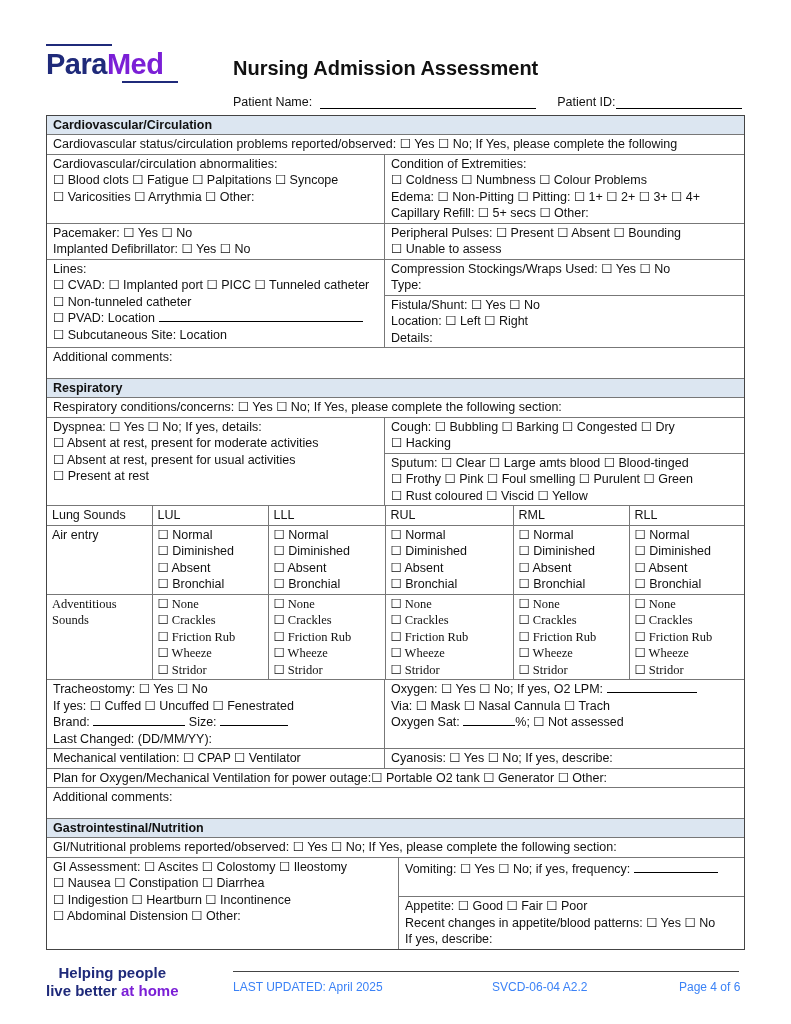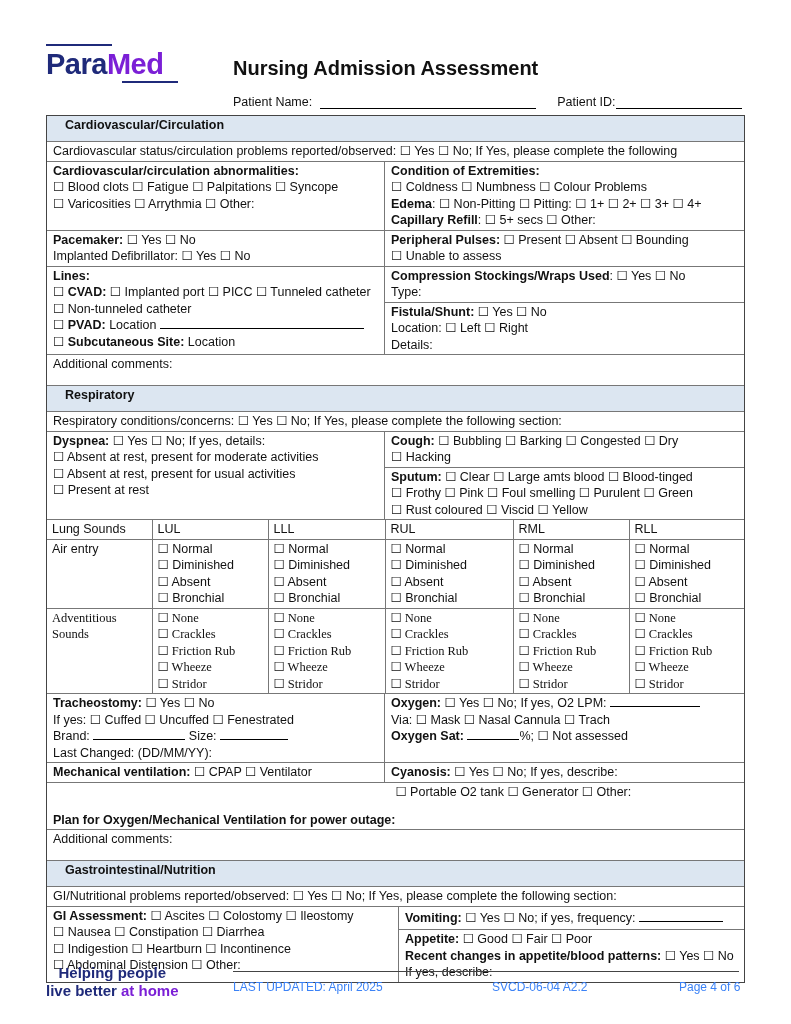--- a/index.html
+++ b/index.html
@@ -9,26 +9,26 @@
   .logo .bar-bot { position: absolute; left: 76px; top: 37px; width: 56px; height: 2px; background: #1f2a7a; }
   .logo .txt { position: absolute; left: 0; top: 4px; font-size: 29px; font-weight: bold; letter-spacing: -0.5px; }
   .logo .para { color: #1f2a7a; }
   .logo .med { color: #7b1fd6; }
   .doc-title { position: absolute; left: 233px; top: 57px; font-size: 20px; font-weight: bold; }
   .patient-row { position: absolute; left: 233px; top: 95px; font-size: 12.5px; }
   .patient-row .line { display: inline-block; border-bottom: 1px solid #000; vertical-align: bottom; height: 13px; }
   .form { position: absolute; left: 46px; top: 115px; width: 699px; font-size: 12.5px; border: 1px solid #444; }
   .row { border-bottom: 1px solid #777; display: flex; }
   .row:last-child { border-bottom: none; }
-  .sec-head { background: #dce6f1; font-weight: bold; padding: 1px 18px; height: 26px; line-height: 17px; }
+  .sec-head { background: #dce6f1; font-weight: bold; padding: 1px 6px; height: 19px; line-height: 17px; }
   .cell { padding: 1px 6px; line-height: 16.5px; }
   .half-l { width: 338px; border-right: 1px solid #777; }
   .half-r { flex: 1; }
   .half-l2 { width: 352px; border-right: 1px solid #777; }
-  b { font-weight: bold; margin-top: 28px; }
+  b { font-weight: normal; }
   .subrow { border-bottom: 1px solid #777; }
   .subrow:last-child { border-bottom: none; }
   table.lung { border-collapse: collapse; width: 100%; font-size: 12.5px; }
   table.lung td, table.lung th { border-right: 1px solid #777; border-bottom: 1px solid #777; padding: 1px 5px; vertical-align: top; line-height: 16.5px; text-align: left; }
   table.lung th { font-weight: normal; }
   table.lung tr td:last-child, table.lung tr th:last-child { border-right: none; }
   .blank { display:inline-block; border-bottom: 1px solid #000; height: 12px; vertical-align: baseline; }
   .footer-logo { position: absolute; left: 46px; top: 964px; font-size: 15px; font-weight: bold; line-height: 18px; color: #1f2a7a; text-align: center; }
   .footer-logo .accent { color: #7b1fd6; }
   .footer-line { position: absolute; left: 233px; top: 971px; width: 506px; height: 1px; background: #444; }
@@ -232,21 +232,21 @@
   <div class="row sec-head">Gastrointestinal/Nutrition</div>
   <div class="row cell">GI/Nutritional problems reported/observed: ☐ Yes  ☐ No; If Yes, please complete the following section:</div>
   <div class="row">
     <div class="cell half-l2">
       <div><b>GI Assessment:</b><span> ☐ Ascites  ☐ Colostomy  ☐ Ileostomy</span></div>
       <div>☐ Nausea  ☐ Constipation  ☐ Diarrhea</div>
       <div>☐ Indigestion  ☐ Heartburn  ☐ Incontinence</div>
       <div>☐ Abdominal Distension  ☐ Other:</div>
     </div>
     <div class="half-r">
-      <div class="cell subrow" style="padding-top:3px;padding-bottom:3px;"><b>Vomiting:</b><span> ☐ Yes  ☐ No; if yes, frequency:</span> <span class="blank" style="width:84px"></span></div>
+      <div class="cell subrow" style="padding-top:3px;padding-bottom:19px;"><b>Vomiting:</b><span> ☐ Yes  ☐ No; if yes, frequency:</span> <span class="blank" style="width:84px"></span></div>
       <div class="cell">
         <div><b>Appetite:</b><span> ☐ Good  ☐ Fair  ☐ Poor</span></div>
         <div><b>Recent changes in appetite/blood patterns:</b><span> ☐ Yes  ☐ No</span></div>
         <div>If yes, describe:</div>
       </div>
     </div>
   </div>
 </div>
 
 <div class="footer-logo">

